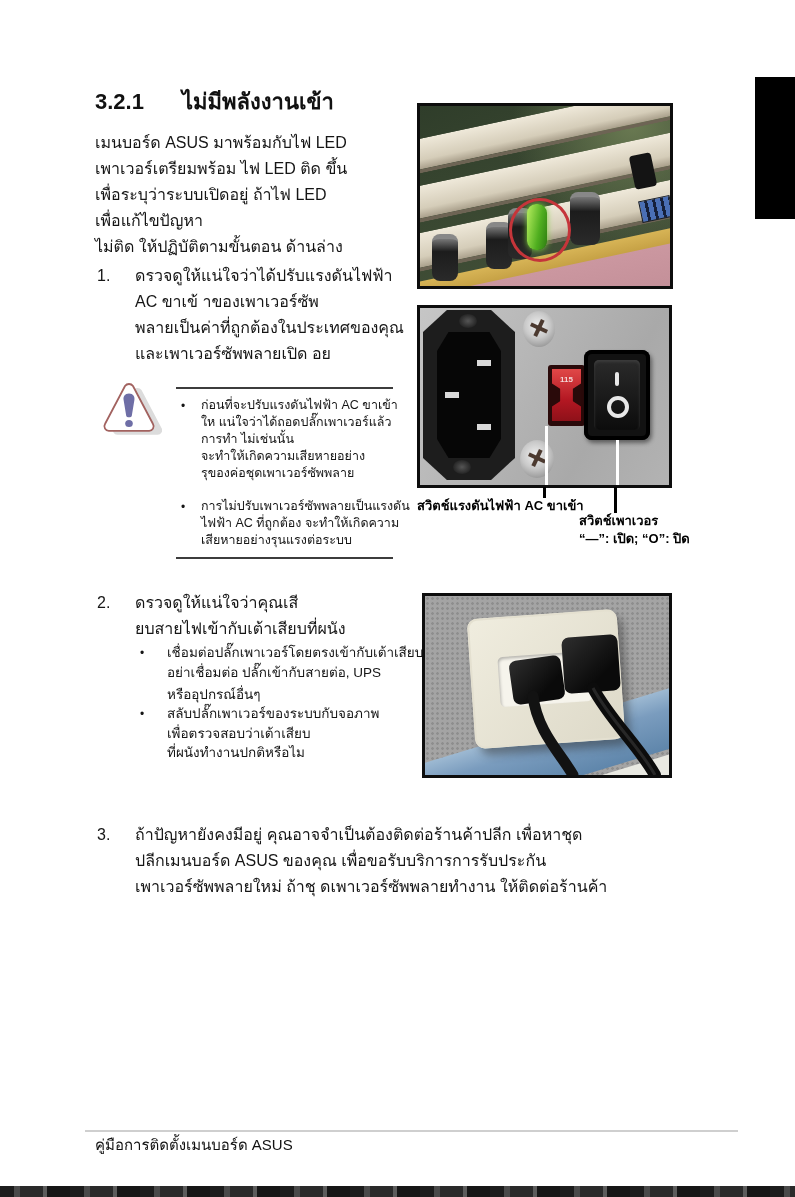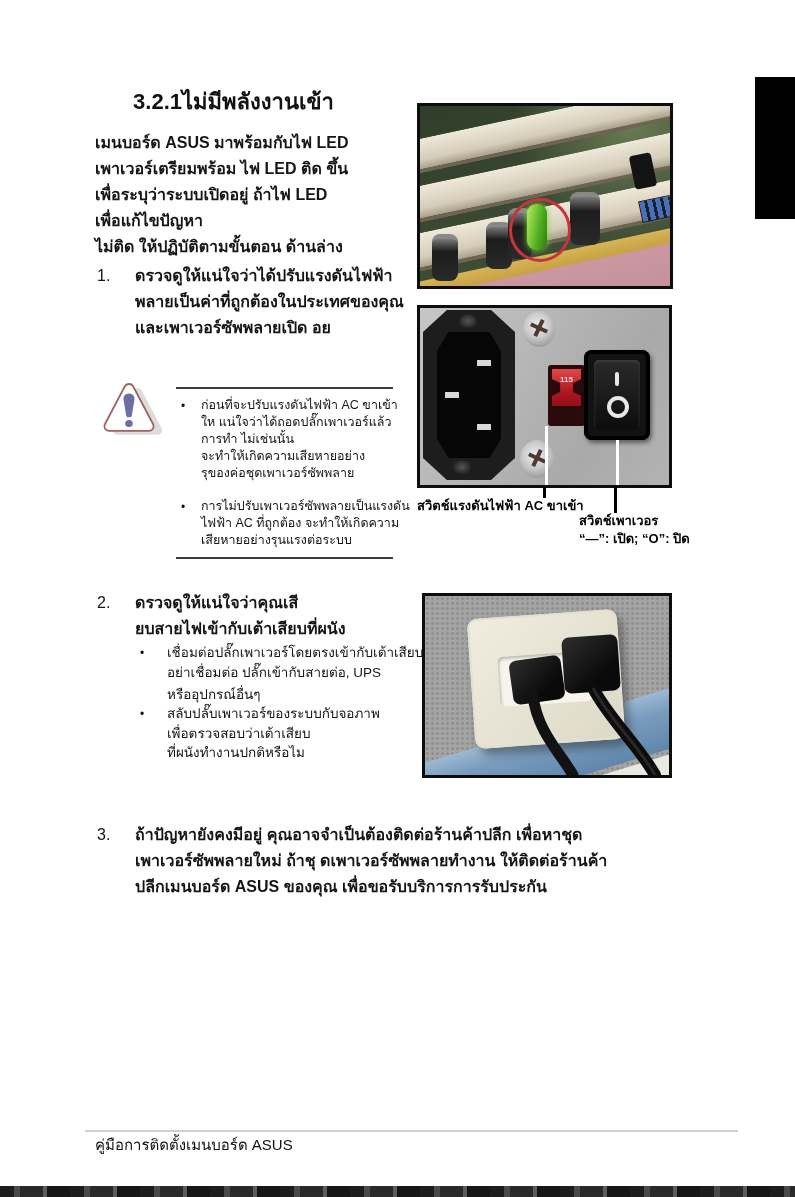--- a/index.html
+++ b/index.html
@@ -3,22 +3,22 @@
 <meta charset="utf-8">
 <style>
   html,body{margin:0;padding:0;background:#ffffff;}
   .page{position:relative;width:795px;height:1197px;background:#fff;overflow:hidden;
         font-family:"Liberation Sans","DejaVu Sans",sans-serif;color:#151515;}
   .abs{position:absolute;}
   .nowrap{white-space:nowrap;}
 
   
   .title{top:84px;left:95px;font-size:22px;font-weight:bold;color:#111;}
-  .title .num{display:inline-block;width:87px;text-align:right;}
-  .body-line{font-size:16px;line-height:26px;white-space:nowrap;font-weight:bold;}
+  .title .num{display:inline-block;width:87px;}
+  .body-line{font-size:16px;line-height:26px;white-space:nowrap;}
   .step-num{position:absolute;left:97px;font-size:16px;line-height:26px;}
   .step-text{position:absolute;left:135px;}
   .small-line{font-size:12.5px;line-height:17px;white-space:nowrap;}
   .mid-line{font-size:13.5px;line-height:19.5px;white-space:nowrap;}
   .bullet-dot{position:absolute;font-size:12px;}
   .caption{font-size:13px;font-weight:bold;line-height:18px;white-space:nowrap;color:#000;}
   .footer-text{font-size:15px;color:#111;white-space:nowrap;}
 
   
   .rule{position:absolute;background:#3c3c3c;height:2px;}
@@ -48,21 +48,21 @@
 
   .p2{left:417px;top:305px;width:249px;height:177px;background:linear-gradient(120deg,#c6c6c6,#a9a9a9 70%,#b3b3b3);}
   .ac-inlet{position:absolute;left:3px;top:2px;width:92px;height:170px;background:#1d1d1d;
        clip-path:polygon(26% 0,74% 0,100% 13%,100% 87%,74% 100%,26% 100%,0 87%,0 13%);}
   .ac-face{position:absolute;left:14px;top:22px;width:64px;height:126px;background:#060606;
        clip-path:polygon(18% 0,82% 0,100% 15%,100% 85%,82% 100%,18% 100%,0 85%,0 15%);}
   .prong{position:absolute;background:#d9d9d9;}
   .screw{position:absolute;border-radius:50%;background:radial-gradient(circle at 45% 40%, #efefef 0%, #c9c9c9 45%, #7c7c7c 100%);}
   .screw-x{position:absolute;background:#4c3a30;}
   .vswitch{position:absolute;left:128px;top:57px;width:37px;height:61px;background:#2a0a0a;border-radius:3px;}
-  .vswitch-red{position:absolute;left:4px;top:4px;width:29px;height:37px;
+  .vswitch-red{position:absolute;left:4px;top:4px;width:29px;height:52px;
        background:linear-gradient(#e04848,#b31722 60%,#8e1119);
        clip-path:polygon(0 0,100% 0,100% 28%,72% 38%,72% 62%,100% 72%,100% 100%,0 100%,0 72%,28% 62%,28% 38%,0 28%);}
   .v-label{position:absolute;left:0;top:6px;width:100%;text-align:center;font-size:8px;color:#f2d7d7;font-weight:bold;}
   .rocker{position:absolute;left:164px;top:42px;width:66px;height:90px;background:#121212;border-radius:8px;
        box-shadow:inset 0 0 0 4px #000, 2px 3px 4px rgba(0,0,0,.45);}
   .rocker-in{position:absolute;left:10px;top:10px;width:46px;height:70px;background:linear-gradient(#2a2a2a,#0c0c0c);border-radius:5px;
        box-shadow:inset 0 2px 3px #3d3d3d;}
   .mark-on{position:absolute;left:21px;top:12px;width:4px;height:14px;background:#e8e8e8;border-radius:2px;}
   .mark-off{position:absolute;left:13px;top:36px;width:14px;height:14px;border:4px solid #e8e8e8;border-radius:50%;}
   .wline{position:absolute;width:3px;background:#fff;}
@@ -101,20 +101,21 @@
     <div class="body-line">เมนบอร์ด ASUS มาพร้อมกับไฟ LED</div>
     <div class="body-line">เพาเวอร์เตรียมพร้อม ไฟ LED ติด ขึ้น</div>
     <div class="body-line">เพื่อระบุว่าระบบเปิดอยู่ ถ้าไฟ LED</div>
     <div class="body-line">เพื่อแก้ไขปัญหา</div>
     <div class="body-line">ไม่ติด ให้ปฏิบัติตามขั้นตอน ด้านล่าง</div>
   </div>
 
   <div class="abs step-num" style="top:263px;">1.</div>
   <div class="abs step-text" style="top:263px;">
     <div class="body-line">ดรวจดูให้แน่ใจว่าได้ปรับแรงดันไฟฟ้า</div>
+    <div class="body-line">AC ขาเข้ าของเพาเวอร์ซัพ</div>
     <div class="body-line">พลายเป็นค่าที่ถูกต้องในประเทศของคุณ</div>
     <div class="body-line">และเพาเวอร์ซัพพลายเปิด อย</div>
   </div>
 
   <div class="abs warn-icon">
     <svg width="64" height="60" viewBox="0 0 64 60">
       <path d="M33,8 a5,5 0 0 1 8,0 l20,38 a4.5,4.5 0 0 1 -4,6.8 H17 a4.5,4.5 0 0 1 -4,-6.8 Z" fill="#dcdcdc" transform="translate(2.5,2)"></path>
       <path d="M27,6 a5,5 0 0 1 8,0 l20,38 a4.5,4.5 0 0 1 -4,6.8 H11 a4.5,4.5 0 0 1 -4,-6.8 Z" fill="#ffffff" stroke="#a2625f" stroke-width="1.8"></path>
       <path d="M31,13.5 c4.2,0 6,3.2 5.4,6.4 l-2.6,15.8 c-0.35,2.1 -5.2,2.1 -5.6,0 l-2.6,-15.8 c-0.6,-3.2 1.2,-6.4 5.4,-6.4 z" fill="#6e6ea6"></path>
       <ellipse cx="31" cy="43.5" rx="3.8" ry="3.6" fill="#6e6ea6"></ellipse>
@@ -148,30 +149,30 @@
 
   <span class="bullet-dot" style="left:140px;top:646px;">•</span>
   <div class="abs" style="left:167px;top:643px;">
     <div class="mid-line">เชื่อมต่อปลั๊กเพาเวอร์โดยตรงเข้ากับเต้าเสียบที่ผนัง</div>
     <div class="mid-line">อย่าเชื่อมต่อ ปลั๊กเข้ากับสายต่อ, UPS</div>
     <div class="mid-line" style="margin-top:3px;">หรืออุปกรณ์อื่นๆ</div>
   </div>
 
   <span class="bullet-dot" style="left:140px;top:707px;">•</span>
   <div class="abs" style="left:167px;top:704px;">
-    <div class="mid-line">สลับปลั๊บเพาเวอร์ของระบบกับจอภาพ</div>
+    <div class="mid-line">สลับปลั๊กเพาเวอร์ของระบบกับจอภาพ</div>
     <div class="mid-line">เพื่อตรวจสอบว่าเต้าเสียบ</div>
     <div class="mid-line">ที่ผนังทำงานปกติหรือไม</div>
   </div>
 
   <div class="abs step-num" style="top:822px;">3.</div>
   <div class="abs step-text" style="top:822px;">
     <div class="body-line">ถ้าปัญหายังคงมีอยู่ คุณอาจจำเป็นต้องติดต่อร้านค้าปลีก เพื่อหาชุด</div>
+    <div class="body-line">ปลีกเมนบอร์ด ASUS ของคุณ เพื่อขอรับบริการการรับประกัน</div>
     <div class="body-line">เพาเวอร์ซัพพลายใหม่ ถ้าชุ ดเพาเวอร์ซัพพลายทำงาน ให้ติดต่อร้านค้า</div>
-    <div class="body-line">ปลีกเมนบอร์ด ASUS ของคุณ เพื่อขอรับบริการการรับประกัน</div>
   </div>
 
   <div class="photo p1">
     <div class="slot" style="left:-25px;top:6px;width:305px;"></div>
     <div class="slot" style="left:-22px;top:52px;width:310px;height:32px;"></div>
     <div class="slot" style="left:-14px;top:98px;width:305px;height:34px;"></div>
     <div class="pcb-strip" style="left:-20px;top:146px;width:320px;height:26px;"></div>
     <div class="pink-area" style="left:-40px;top:162px;width:360px;height:95px;"></div>
     <div class="cap" style="left:12px;top:128px;width:26px;height:42px;"></div>
     <div class="cap" style="left:66px;top:116px;width:26px;height:42px;"></div>

